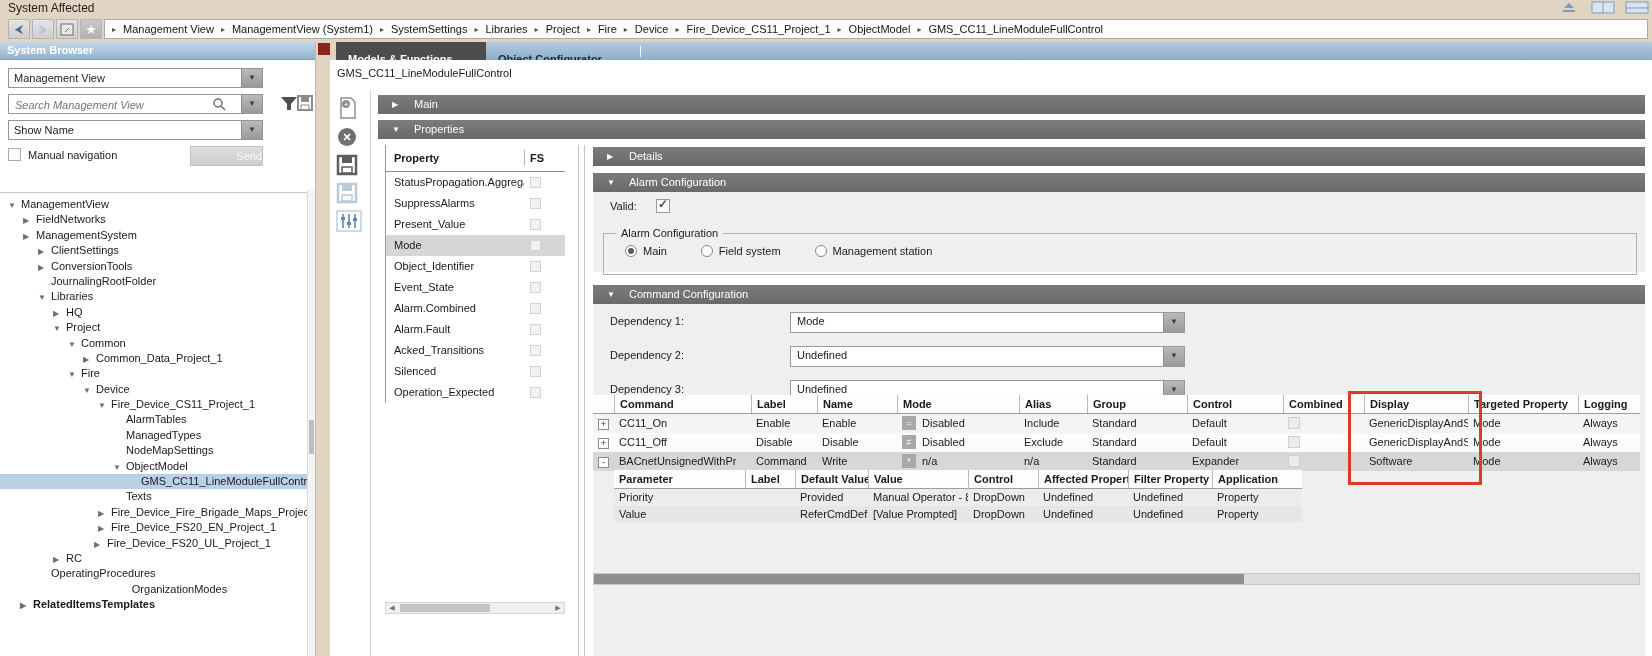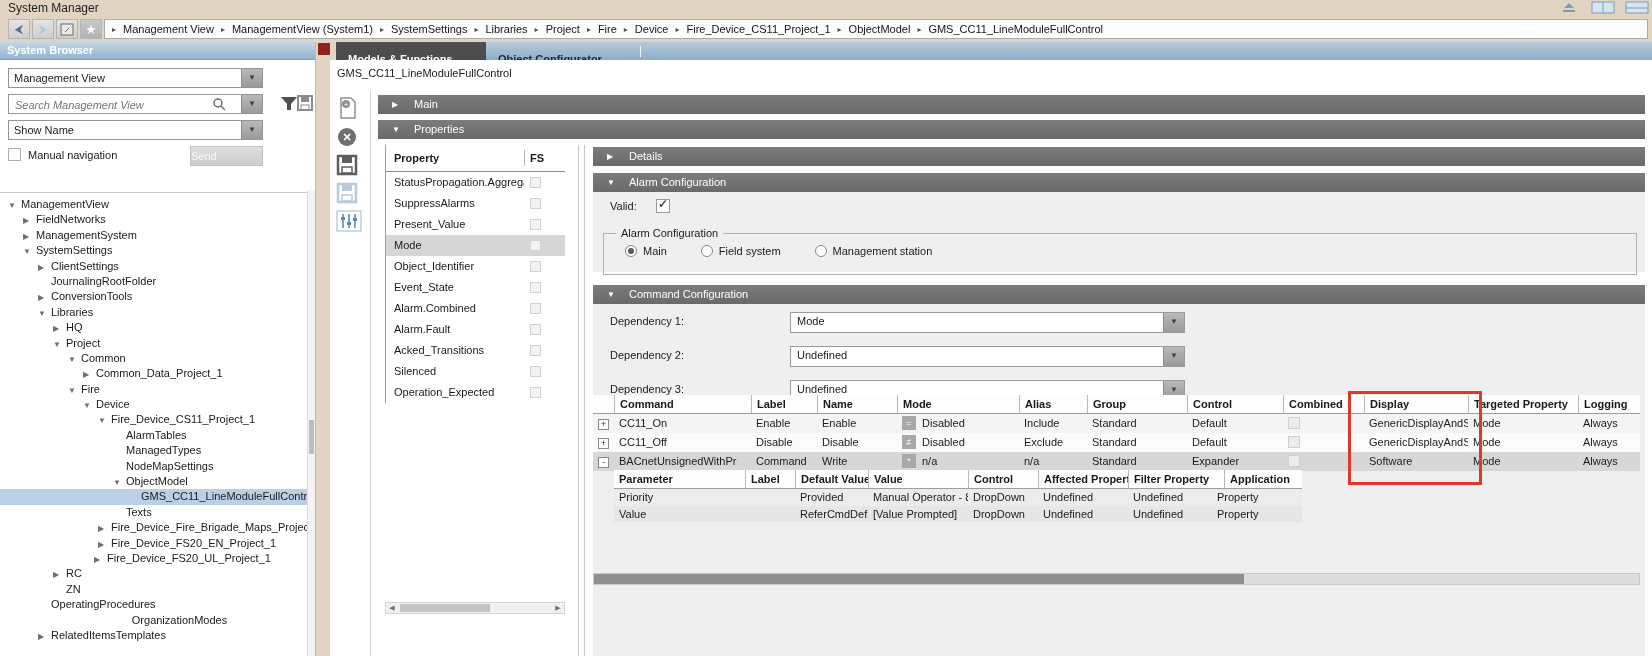--- a/index.html
+++ b/index.html
@@ -20,21 +20,21 @@
 
   
   .sidebar{position:absolute;left:0;top:42px;width:316px;height:614px;background:#ffffff;border-right:1px solid #b9b9b9;box-sizing:border-box;}
   .sb-header{position:absolute;left:0;top:0;width:100%;height:18px;background:linear-gradient(#c3d7e8,#93b3cf);border-bottom:1px solid #7e9cb8;color:#ffffff;font-weight:bold;line-height:17px;padding-left:7px;box-sizing:border-box;}
   .combo{position:absolute;left:8px;width:255px;height:20px;background:#ffffff;border:1px solid #959595;box-sizing:border-box;cursor:pointer;}
   .combo .val{position:absolute;left:5px;top:0;line-height:18px;}
   .drop-btn{position:absolute;right:0;top:0;width:21px;height:100%;background:linear-gradient(#b9b9b9,#9a9a9a);border-left:1px solid #8d8d8d;box-sizing:border-box;text-align:center;color:#3f3f3f;font-size:8px;line-height:18px;cursor:pointer;}
   .search-box{position:absolute;left:8px;width:255px;height:20px;background:#fff;border:1px solid #959595;box-sizing:border-box;}
   .search-box input{position:absolute;left:4px;top:1px;width:195px;height:15px;border:none;outline:none;font-family:"Liberation Sans",sans-serif;font-size:11px;font-style:italic;color:#666;background:transparent;}
   .chk{display:inline-block;width:13px;height:13px;background:#fdfdfd;border:1px solid #adadad;box-sizing:border-box;vertical-align:middle;}
-  .send-btn{position:absolute;left:190px;width:73px;height:20px;background:linear-gradient(#dedede,#cdcdcd);border:1px solid #c0c0c0;color:#fafafa;text-align:left;line-height:18px;box-sizing:border-box;}
+  .send-btn{position:absolute;left:190px;width:73px;height:20px;background:linear-gradient(#dedede,#cdcdcd);border:1px solid #c0c0c0;color:#fafafa;text-align:right;line-height:18px;box-sizing:border-box;}
   .tree{position:absolute;left:0;top:150px;width:308px;height:464px;overflow:hidden;border-top:1px solid #c9c9c9;padding-top:4px;box-sizing:border-box;}
   .tree-item{height:15.4px;line-height:15.4px;white-space:nowrap;cursor:pointer;}
   .tree-item.sel{background:#b9d0e6;}
   .tw{display:inline-block;width:13px;color:#6f6f6f;font-size:8px;text-align:left;}
   .tree-vsb{position:absolute;right:0;top:148px;width:7px;height:466px;background:#f4f4f4;border-left:1px solid #dcdcdc;}
   .tree-vsb .thumb{position:absolute;left:1px;top:230px;width:5px;height:34px;background:#bdbdbd;}
 
   
   .pane-ind{position:absolute;left:318px;top:43px;width:12px;height:12px;background:#8f221c;}
   .tabstrip{position:absolute;left:336px;top:42px;width:1316px;height:18px;background:linear-gradient(#b6cbdd,#8cadc8);display:flex;}
@@ -115,21 +115,21 @@
 
   
   svg{display:block;}
 </style>
 </head>
 <body>
 
 <div class="app">
 
   <div class="titlebar">
-    <span class="win-title">System Manager</span>
+    <span class="win-title">System Affected</span>
     <div class="tb-icons">
       <span class="tb-ico">
         <svg width="25" height="13">
             <polygon points="12,2 17,7 7,7" fill="#7a9cba"></polygon>
             <rect x="6" y="9" width="12" height="2" fill="#7a9cba"></rect>
           </svg>
       </span>
       <span class="tb-ico">
         <svg width="25" height="13">
             <rect x="1" y="1" width="22" height="11" fill="#d8e5f1" stroke="#7a9cba"></rect>
@@ -214,46 +214,44 @@
     </div>
 
     <span class="chk" style="position:absolute;left:8px;top:106px;"></span>
     <span style="position:absolute;left:28px;top:107px;">Manual navigation</span>
     <div class="send-btn" style="top:104px;">Send</div>
 
     <div class="tree" id="tree">
         <div class="tree-item" style="padding-left: 8px;"><span class="tw">▼</span><span>ManagementView</span></div>
         <div class="tree-item" style="padding-left: 23px;"><span class="tw">▶</span><span>FieldNetworks</span></div>
         <div class="tree-item" style="padding-left: 23px;"><span class="tw">▶</span><span>ManagementSystem</span></div>
-        <div class="tree-item" style="padding-left: 23px;"><span class="tw">▼</span><span>SystemSettings</span></div>
         <div class="tree-item" style="padding-left: 38px;"><span class="tw">▶</span><span>ClientSettings</span></div>
+        <div class="tree-item" style="padding-left: 38px;"><span class="tw">▶</span><span>ConversionTools</span></div>
         <div class="tree-item" style="padding-left: 38px;"><span class="tw"></span><span>JournalingRootFolder</span></div>
-        <div class="tree-item" style="padding-left: 38px;"><span class="tw">▶</span><span>ConversionTools</span></div>
         <div class="tree-item" style="padding-left: 38px;"><span class="tw">▼</span><span>Libraries</span></div>
         <div class="tree-item" style="padding-left: 53px;"><span class="tw">▶</span><span>HQ</span></div>
         <div class="tree-item" style="padding-left: 53px;"><span class="tw">▼</span><span>Project</span></div>
         <div class="tree-item" style="padding-left: 68px;"><span class="tw">▼</span><span>Common</span></div>
         <div class="tree-item" style="padding-left: 83px;"><span class="tw">▶</span><span>Common_Data_Project_1</span></div>
         <div class="tree-item" style="padding-left: 68px;"><span class="tw">▼</span><span>Fire</span></div>
         <div class="tree-item" style="padding-left: 83px;"><span class="tw">▼</span><span>Device</span></div>
         <div class="tree-item" style="padding-left: 98px;"><span class="tw">▼</span><span>Fire_Device_CS11_Project_1</span></div>
         <div class="tree-item" style="padding-left: 113px;"><span class="tw"></span><span>AlarmTables</span></div>
         <div class="tree-item" style="padding-left: 113px;"><span class="tw"></span><span>ManagedTypes</span></div>
         <div class="tree-item" style="padding-left: 113px;"><span class="tw"></span><span>NodeMapSettings</span></div>
         <div class="tree-item" style="padding-left: 113px;"><span class="tw">▼</span><span>ObjectModel</span></div>
         <div class="tree-item sel" style="padding-left: 128px;"><span class="tw"></span><span>GMS_CC11_LineModuleFullControl</span></div>
         <div class="tree-item" style="padding-left: 113px;"><span class="tw"></span><span>Texts</span></div>
         <div class="tree-item" style="padding-left: 98px;"><span class="tw">▶</span><span>Fire_Device_Fire_Brigade_Maps_Project_1</span></div>
         <div class="tree-item" style="padding-left: 98px;"><span class="tw">▶</span><span>Fire_Device_FS20_EN_Project_1</span></div>
         <div class="tree-item" style="padding-left: 94px;"><span class="tw">▶</span><span>Fire_Device_FS20_UL_Project_1</span></div>
         <div class="tree-item" style="padding-left: 53px;"><span class="tw">▶</span><span>RC</span></div>
-        <div class="tree-item" style="padding-left: 53px;"><span class="tw"></span><span>ZN</span></div>
         <div class="tree-item" style="padding-left: 38px;"><span class="tw"></span><span>OperatingProcedures</span></div>
         <div class="tree-item" style="padding-left: 38px; text-align: center;"><span class="tw"></span><span>OrganizationModes</span></div>
-        <div class="tree-item" style="padding-left: 38px;"><span class="tw">▶</span><span>RelatedItemsTemplates</span></div>
+        <div class="tree-item" style="padding-left: 20px; font-weight: bold;"><span class="tw">▶</span><span>RelatedItemsTemplates</span></div>
       </div>
     <div class="tree-vsb">
         <div class="thumb"></div>
       </div>
   </div>
 
   <div class="pane-ind"></div>
   <div class="tabstrip">
     <div class="tab active">Models &amp; Functions</div>
     <div class="tab inactive">Object Configurator</div>
@@ -495,21 +493,21 @@
 
   <div class="param-table" id="param-table">
       <div class="p-head">
         <span class="p-cell" style="width: 131px;">Parameter</span>
         <span class="p-cell" style="width: 50px;">Label</span>
         <span class="p-cell" style="width: 73px;">Default Value</span>
         <span class="p-cell" style="width: 100px;">Value</span>
         <span class="p-cell" style="width: 70px;">Control</span>
         <span class="p-cell" style="width: 90px;">Affected Property</span>
         <span class="p-cell" style="width: 84px;">Filter Property</span>
-        <span class="p-cell" style="width: 90px; margin-left: 12px;">Application</span>
+        <span class="p-cell" style="width: 90px;">Application</span>
       </div>
       <div class="p-row pr-a">
         <span class="p-cell" style="width: 131px;">Priority</span>
         <span class="p-cell" style="width: 50px;"></span>
         <span class="p-cell" style="width: 73px;">Provided</span>
         <span class="p-cell" style="width: 100px;">Manual Operator - 8</span>
         <span class="p-cell" style="width: 70px;">DropDown</span>
         <span class="p-cell" style="width: 90px;">Undefined</span>
         <span class="p-cell" style="width: 84px;">Undefined</span>
         <span class="p-cell" style="width: 90px;">Property</span>

